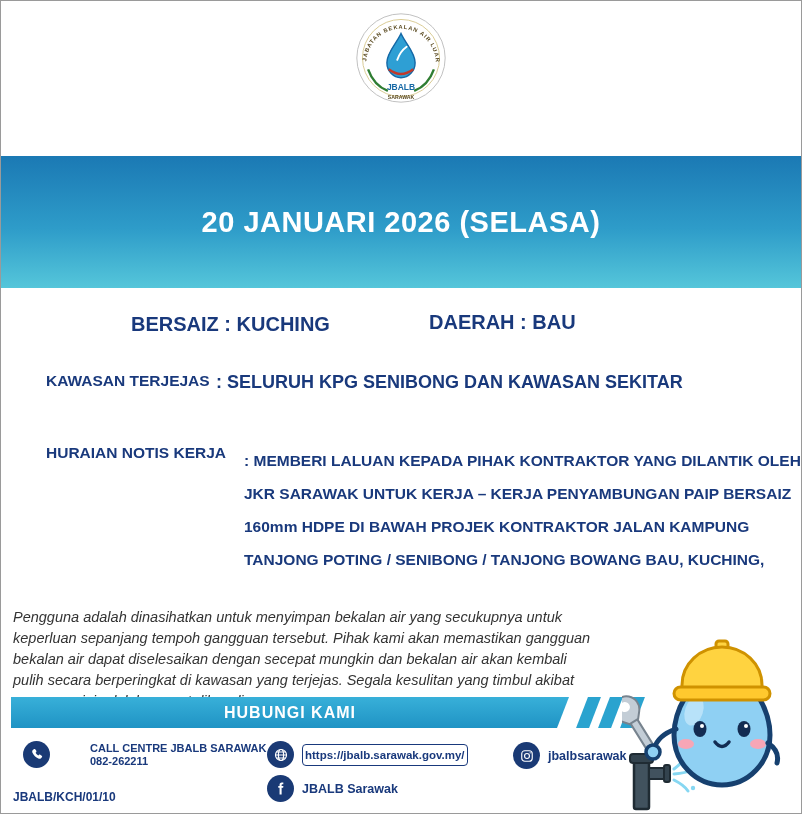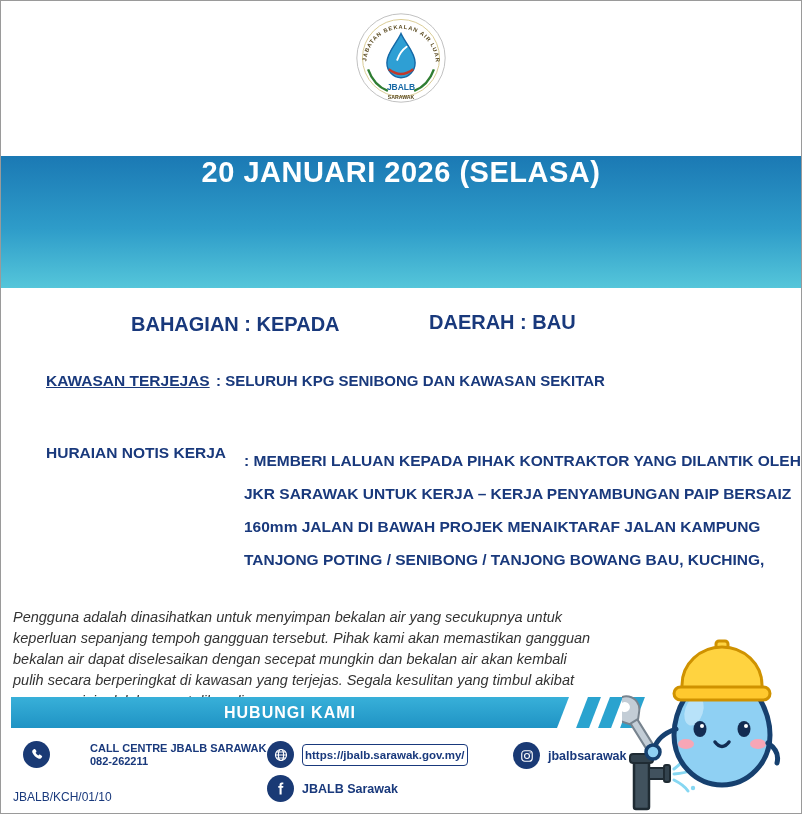--- a/index.html
+++ b/index.html
@@ -11,28 +11,28 @@
   }
   .navy { color:#19397c; }
   .logo { position:absolute; left:50%; top:10px; transform:translateX(-50%); width:94px; height:94px; }
   .title {
     position:absolute; top:110px; left:0; width:100%; text-align:center;
     font-size:28px; font-weight:bold; color:#1b3a8c; letter-spacing:.5px;
   }
   .banner {
     position:absolute; top:155px; left:0; width:100%; height:132px;
     background:linear-gradient(180deg,#1b79b4 0%, #2e9cc9 55%, #55c6da 100%);
-    display:flex; flex-direction:column; align-items:center; gap:14px;
+    display:flex; flex-direction:column; align-items:center; justify-content:center; gap:14px;
   }
   .banner .line { color:#fff; font-weight:bold; font-size:29px; letter-spacing:.5px; text-align:center; }
   .region-bahagian { position:absolute; left:130px; top:312px; font-size:20px; font-weight:bold; }
   .region-daerah   { position:absolute; left:428px; top:310px; font-size:20px; font-weight:bold; }
   .field-label { position:absolute; left:45px; font-size:15.5px; font-weight:bold; }
-  .kawasan-label { top:371px;text-decoration:underline; }
-  .kawasan-value { position:absolute; left:215px; top:371px; font-size:15px; font-weight:bold; }
+  .kawasan-label { top:371px; }
+  .kawasan-value { position:absolute; left:215px; top:371px; font-size:18px; font-weight:bold; }
   .huraian-label { top:443px; }
   .huraian-lines { position:absolute; left:225px; top:443px; font-size:15.5px; font-weight:bold; }
   .huraian-lines .hline { line-height:33px;margin-left:18px; }
   .disclaimer {
     position:absolute; left:12px; top:606px; width:578px;
     font-size:14.5px; font-style:italic; color:#333; line-height:21px;
   }
   .hubungi-bar { position:absolute; left:10px; top:696px; width:628px; height:31px; }
   .bar-main {
     position:absolute; left:0; top:0; bottom:0; right:70px;
@@ -51,21 +51,21 @@
   .c-phone { left:22px; top:740px; }
   .c-web { left:266px; top:740px; }
   .c-insta { left:482px; top:741px;padding-left:30px; }
   .c-fb { left:266px; top:774px; }
   .contact-text { font-size:11px; font-weight:bold; color:#19397c; line-height:13px;margin-left:32px; }
   .contact-text-lg { font-size:12.5px; font-weight:bold; color:#19397c; }
   .web-box {
     border:1.5px solid #19397c; border-radius:4px; padding:4px 2px;
     font-size:11.5px; font-weight:bold; color:#19397c;
   }
-  .ref { position:absolute; left:12px; top:789px; font-size:12px; font-weight:normal; color:#19397c; }
+  .ref { position:absolute; left:12px; top:789px; font-size:12px; font-weight:bold; color:#19397c; }
   .mascot { position:absolute; right:4px; top:610px; width:175px; height:200px; }
 </style>
 </head>
 <body>
 
 <div class="page">
 
   <div class="logo">
     <svg viewBox="0 0 100 100" width="94" height="94">
       <circle cx="50" cy="50" r="47" fill="#fff" stroke="#bdbdbd" stroke-width="1"></circle>
@@ -84,31 +84,31 @@
       <path d="M85,62 q-6,17 -21,23" stroke="#2f7d32" stroke-width="2.5" fill="none"></path>
       <text x="50" y="94" text-anchor="middle" font-size="5.5" font-weight="bold" fill="#5a4a20">SARAWAK</text>
     </svg>
   </div>
 
 
   <div class="banner">
     <div class="line">20 JANUARI 2026 (SELASA)</div>
   </div>
 
-  <div class="region-bahagian navy">BAHAGIAN : KEPADA</div>
+  <div class="region-bahagian navy">BERSAIZ : KUCHING</div>
   <div class="region-daerah navy">DAERAH : BAU</div>
 
   <div class="field-label kawasan-label navy">KAWASAN TERJEJAS</div>
   <div class="kawasan-value navy">: SELURUH KPG SENIBONG DAN KAWASAN SEKITAR</div>
 
   <div class="field-label huraian-label navy">HURAIAN NOTIS KERJA</div>
   <div class="huraian-lines navy">
     <div class="hline">: MEMBERI LALUAN KEPADA PIHAK KONTRAKTOR YANG DILANTIK OLEH</div>
     <div class="hline">JKR SARAWAK UNTUK KERJA – KERJA PENYAMBUNGAN PAIP BERSAIZ</div>
-    <div class="hline">160mm JALAN DI BAWAH PROJEK MENAIKTARAF JALAN KAMPUNG</div>
+    <div class="hline">160mm HDPE DI BAWAH PROJEK KONTRAKTOR JALAN KAMPUNG</div>
     <div class="hline">TANJONG POTING / SENIBONG / TANJONG BOWANG BAU, KUCHING,</div>
   </div>
 
   <div class="disclaimer">Pengguna adalah dinasihatkan untuk menyimpan bekalan air yang secukupnya untuk keperluan sepanjang tempoh gangguan tersebut. Pihak kami akan memastikan gangguan bekalan air dapat diselesaikan dengan secepat mungkin dan bekalan air akan kembali pulih secara berperingkat di kawasan yang terjejas. Segala kesulitan yang timbul akibat gangguan ini adalah sangat dikesali.</div>
 
   <div class="hubungi-bar">
     <div class="bar-main">
       <span>HUBUNGI KAMI</span>
     </div>
     <span class="stripe s1"></span>

